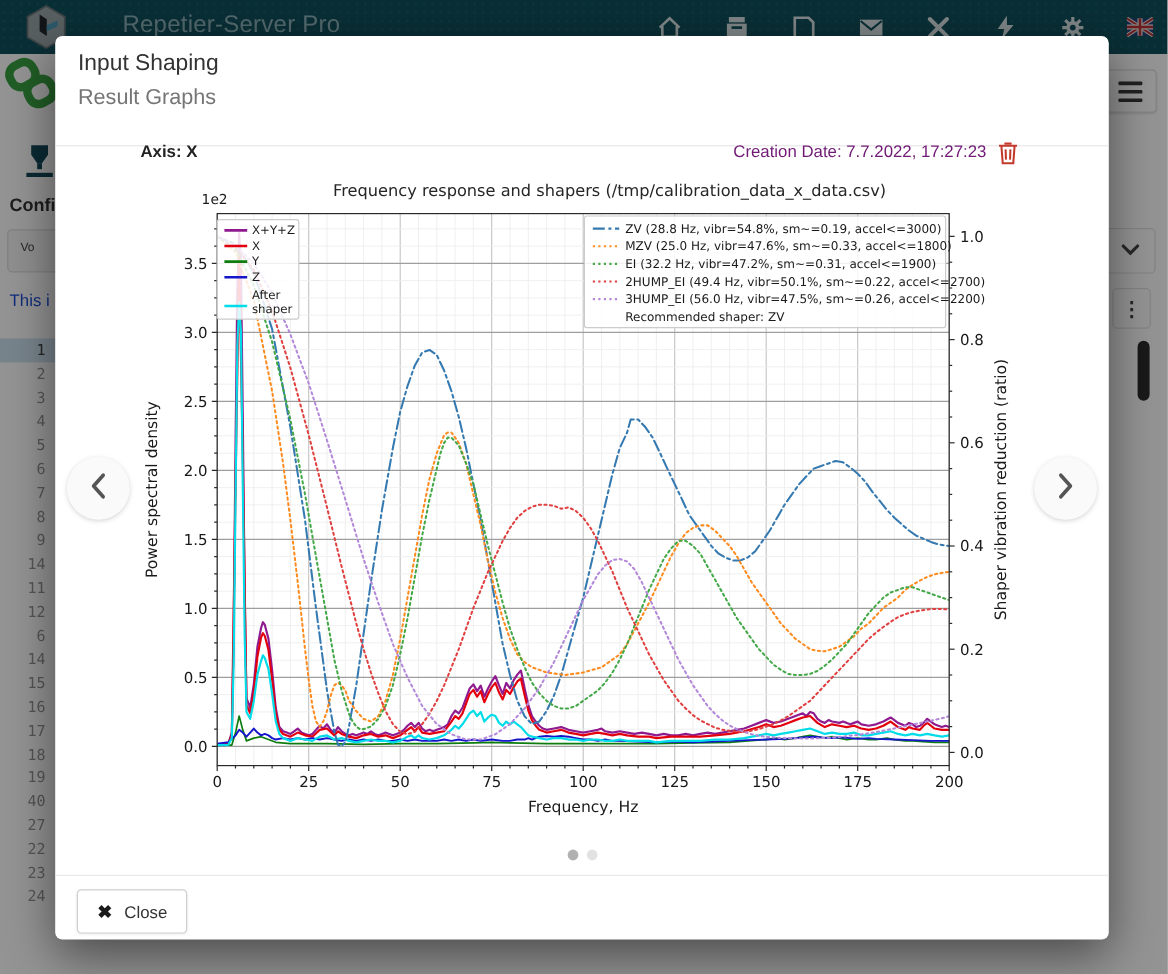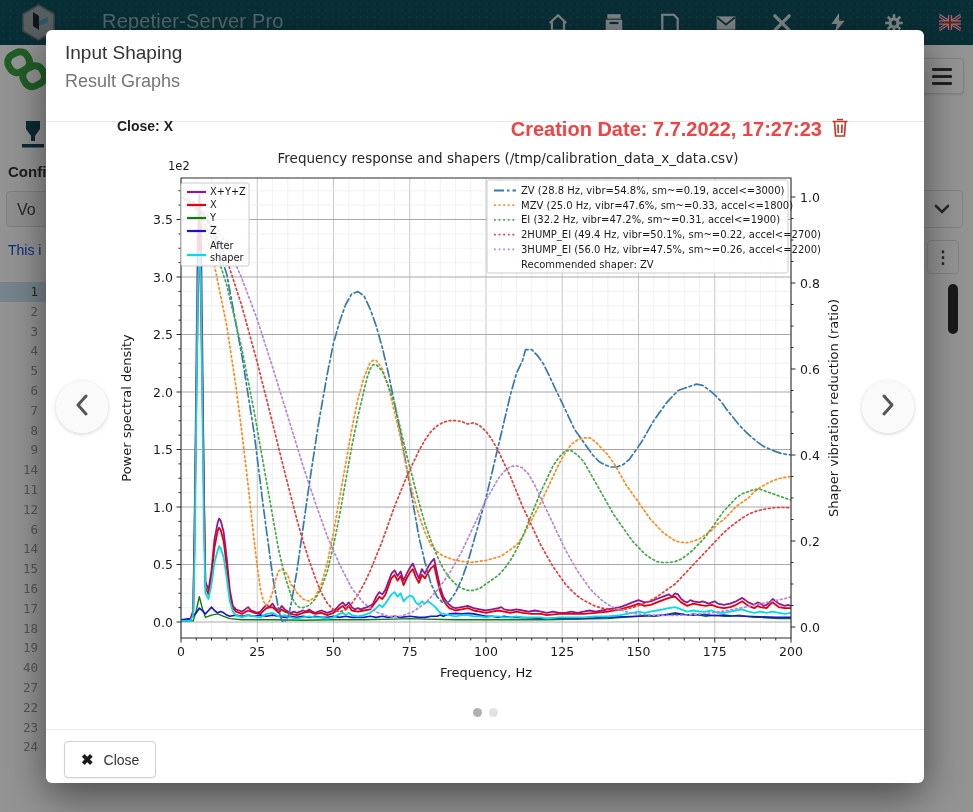--- a/index.html
+++ b/index.html
@@ -15,21 +15,21 @@
   .nav-logo { position:absolute; left:20px; top:4px; width:37px; height:37px; }
   .nav-title { position:absolute; left:78px; top:10px; font-size:20px; color:#8fb6bd; letter-spacing:0.2px;margin-left:24px; }
   .nav-icons { position:absolute; right:12px; top:0; height:45px; display:flex; align-items:center; gap:34px; }
   .nav-ic { width:22px; height:22px; display:flex; align-items:center; justify-content:center; }
 
   .left-col { position:absolute; left:0; top:45px; width:70px; }
   .chain-logo { position:absolute; left:4px; top:2px; }
   .tab-icon { position:absolute; left:20px; top:74px; }
   .cfg-head { position:absolute; left:8px; top:118px; font-size:15px; font-weight:bold; color:#333; white-space:nowrap; }
   .vo-btn { position:absolute; left:6px; top:146px; width:52px; height:36px; background:#f7f7f7;
-            border:1px solid #ddd; border-radius:4px; font-size:16px; color:#444; padding:9px 0 0 10px; white-space:nowrap; }
+            border:1px solid #ddd; border-radius:4px; font-size:10px; color:#444; padding:9px 0 0 10px; white-space:nowrap; }
   .this-text { position:absolute; left:8px; top:197px; font-size:14px; color:#1d4ed8; white-space:nowrap; }
   .editor { position:absolute; left:0; top:237px; width:60px; font-family:"DejaVu Sans Mono", monospace; }
   .ed-row { height:19.8px; line-height:19.8px; font-size:12.5px; color:#949494; }
   .ed-row span { display:block; width:38px; text-align:right; }
   .ed-row.active { background:#cfe4f2; color:#444; }
 
   .right-col { position:absolute; right:0; top:45px; width:60px; height:720px; }
   .hamburger-btn { position:absolute; right:9px; top:13px; width:44px; height:36px; background:#fff;
                    border:1px solid #e2e2e2; border-radius:4px; box-shadow:0 1px 2px rgba(0,0,0,0.12);
                    display:flex; flex-direction:column; justify-content:center; gap:4px; padding:0 11px; }
@@ -43,21 +43,21 @@
 
   
   .overlay { position:absolute; inset:0; background:rgba(0,0,0,0.42); }
   .modal { position:absolute; left:46px; top:30px; width:878px; height:753px; background:#fff;
            border-radius:6px; box-shadow:0 12px 40px rgba(0,0,0,0.5); }
   .m-header { position:absolute; left:0; top:0; right:0; height:92px; border-bottom:1px solid #e8e8e8; }
   .m-title { position:absolute; left:19px; top:12px; font-size:19px; font-weight:500; color:#333; }
   .m-sub { position:absolute; left:19px; top:41px; font-size:18px; color:#757575; }
   .axis-row { position:absolute; left:0; top:86px; right:0; height:24px; }
   .axis-label { position:absolute; left:71px; top:2px; font-size:14px; font-weight:bold; color:#222; }
-  .cdate { position:absolute; right:102px; top:2px; font-size:20px; font-weight:bold; color:#ef4444; }
+  .cdate { position:absolute; right:102px; top:2px; font-size:14px; font-weight:normal; color:#701a75; }
   .trash { position:absolute; right:74px; top:0; width:20px; height:22px; }
   .chart-box { position:absolute; left:70px; top:113px; width:736px; height:554px; background:#fff; }
 
   .car-arrow { position:absolute; width:52px; height:52px; border-radius:50%;
                background:rgba(250,250,250,0.92); box-shadow:0 1px 4px rgba(0,0,0,0.18);
                display:flex; align-items:center; justify-content:center; }
   .car-prev { left:10px; top:351px; }
   .car-next { left:816px; top:351px; }
   .dots { position:absolute; left:0; right:0; top:678px; display:flex; justify-content:center; gap:7px; }
   .dot { width:9px; height:9px; border-radius:50%; }
@@ -260,21 +260,21 @@
 
   <div class="overlay"></div>
 
   <div class="modal">
     <div class="m-header">
       <div class="m-title">Input Shaping</div>
       <div class="m-sub">Result Graphs</div>
     </div>
 
     <div class="axis-row">
-      <span class="axis-label">Close: X</span>
+      <span class="axis-label">Axis: X</span>
       <span class="cdate">Creation Date: 7.7.2022, 17:27:23</span>
       <span class="trash">
         <svg width="20" height="22" viewBox="0 0 20 22">
           <g fill="none" stroke="#c3392b" stroke-width="1.7">
             <path d="M7 3.5 h6 M2.5 5.5 h15"></path>
             <path d="M4.5 5.5 L5.6 20 H14.4 L15.5 5.5"></path>
             <line x1="8" y1="8.5" x2="8.3" y2="17"></line>
             <line x1="12" y1="8.5" x2="11.7" y2="17"></line>
           </g>
         </svg>

